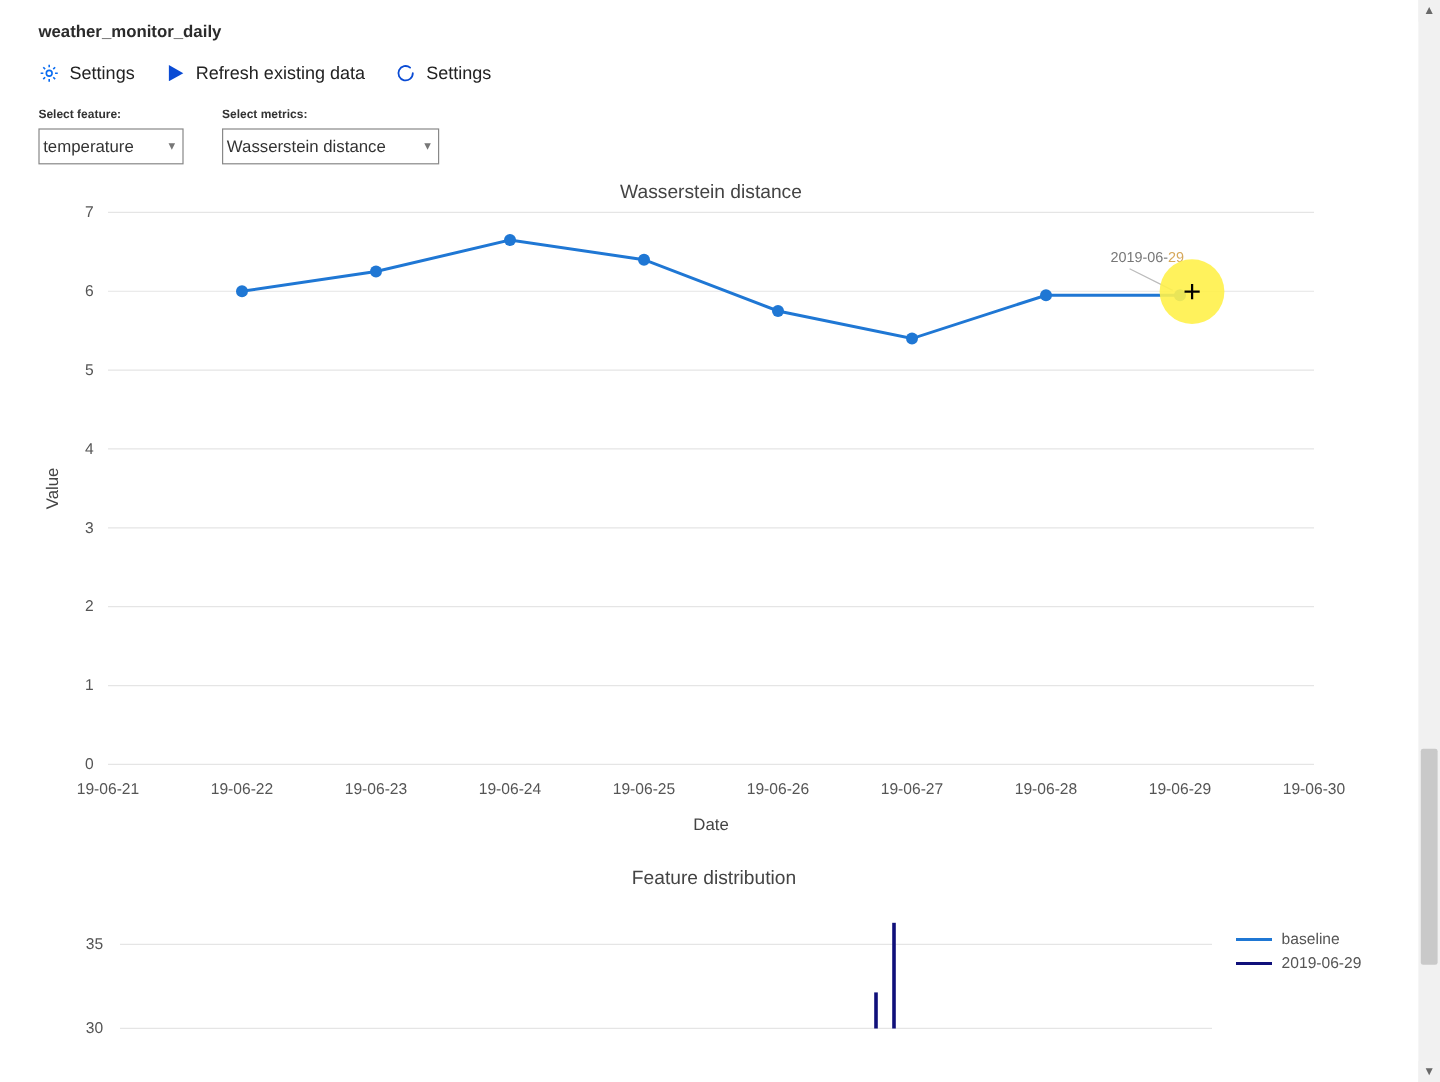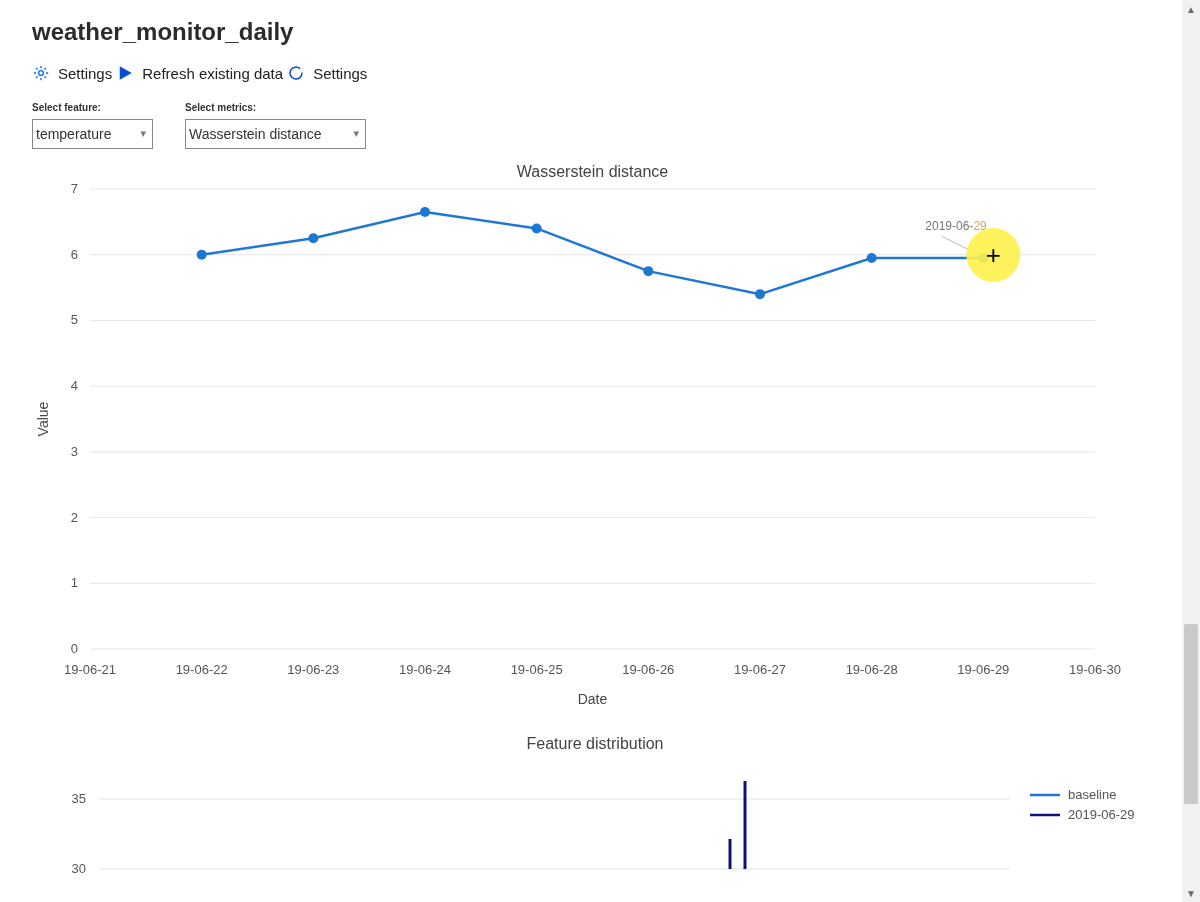--- a/index.html
+++ b/index.html
@@ -1,19 +1,19 @@
 <!DOCTYPE html>
 <html><head>
 <meta charset="utf-8">
 <style>
   html, body { margin: 0; padding: 0; font-family: "Segoe UI", Arial, sans-serif; color: #333; background: #fff; }
   body { width: 1200px; height: 902px; overflow: hidden; position: relative; }
   .page { position: absolute; left: 0; top: 0; right: 20px; bottom: 0; background: #fff; }
-  .title { font-size: 24px; font-weight: 600; color: #2b2b2b; padding: 18px 0 8px 32px; }
-  .toolbar { display: flex; align-items: flex-start; gap: 4px; padding: 10px 0 10px 32px; }
+  .title { font-size: 14px; font-weight: 600; color: #2b2b2b; padding: 18px 0 8px 32px; }
+  .toolbar { display: flex; align-items: flex-start; gap: 25px; padding: 10px 0 10px 32px; }
   .tb-item { display: flex; align-items: center; gap: 8px; font-size: 15px; cursor: pointer; color: #222; }
   .tb-item .ic { width: 18px; height: 18px; display: inline-flex; align-items: center; justify-content: center; }
   .selectors { display: flex; gap: 32px; padding: 10px 0 10px 32px; }
   .sel-group label { display: block; font-size: 10px; font-weight: 600; margin-bottom: 6px; }
   .sel-box { border: 1px solid #888; padding: 6px 26px 6px 3px; font-size: 14px; background: #fff; position: relative; min-width: 90px; cursor: pointer; }
   .sel-box .caret { position: absolute; right: 6px; top: 50%; transform: translateY(-55%); font-size: 11px; color: #777; }
   .chart-area { position: relative; margin: 0 30px 0 30px; }
   svg { display: block; }
   .axis text { font-size: 13px; fill: #555; }
   .grid line { stroke: #e5e5e5; stroke-width: 1; }

